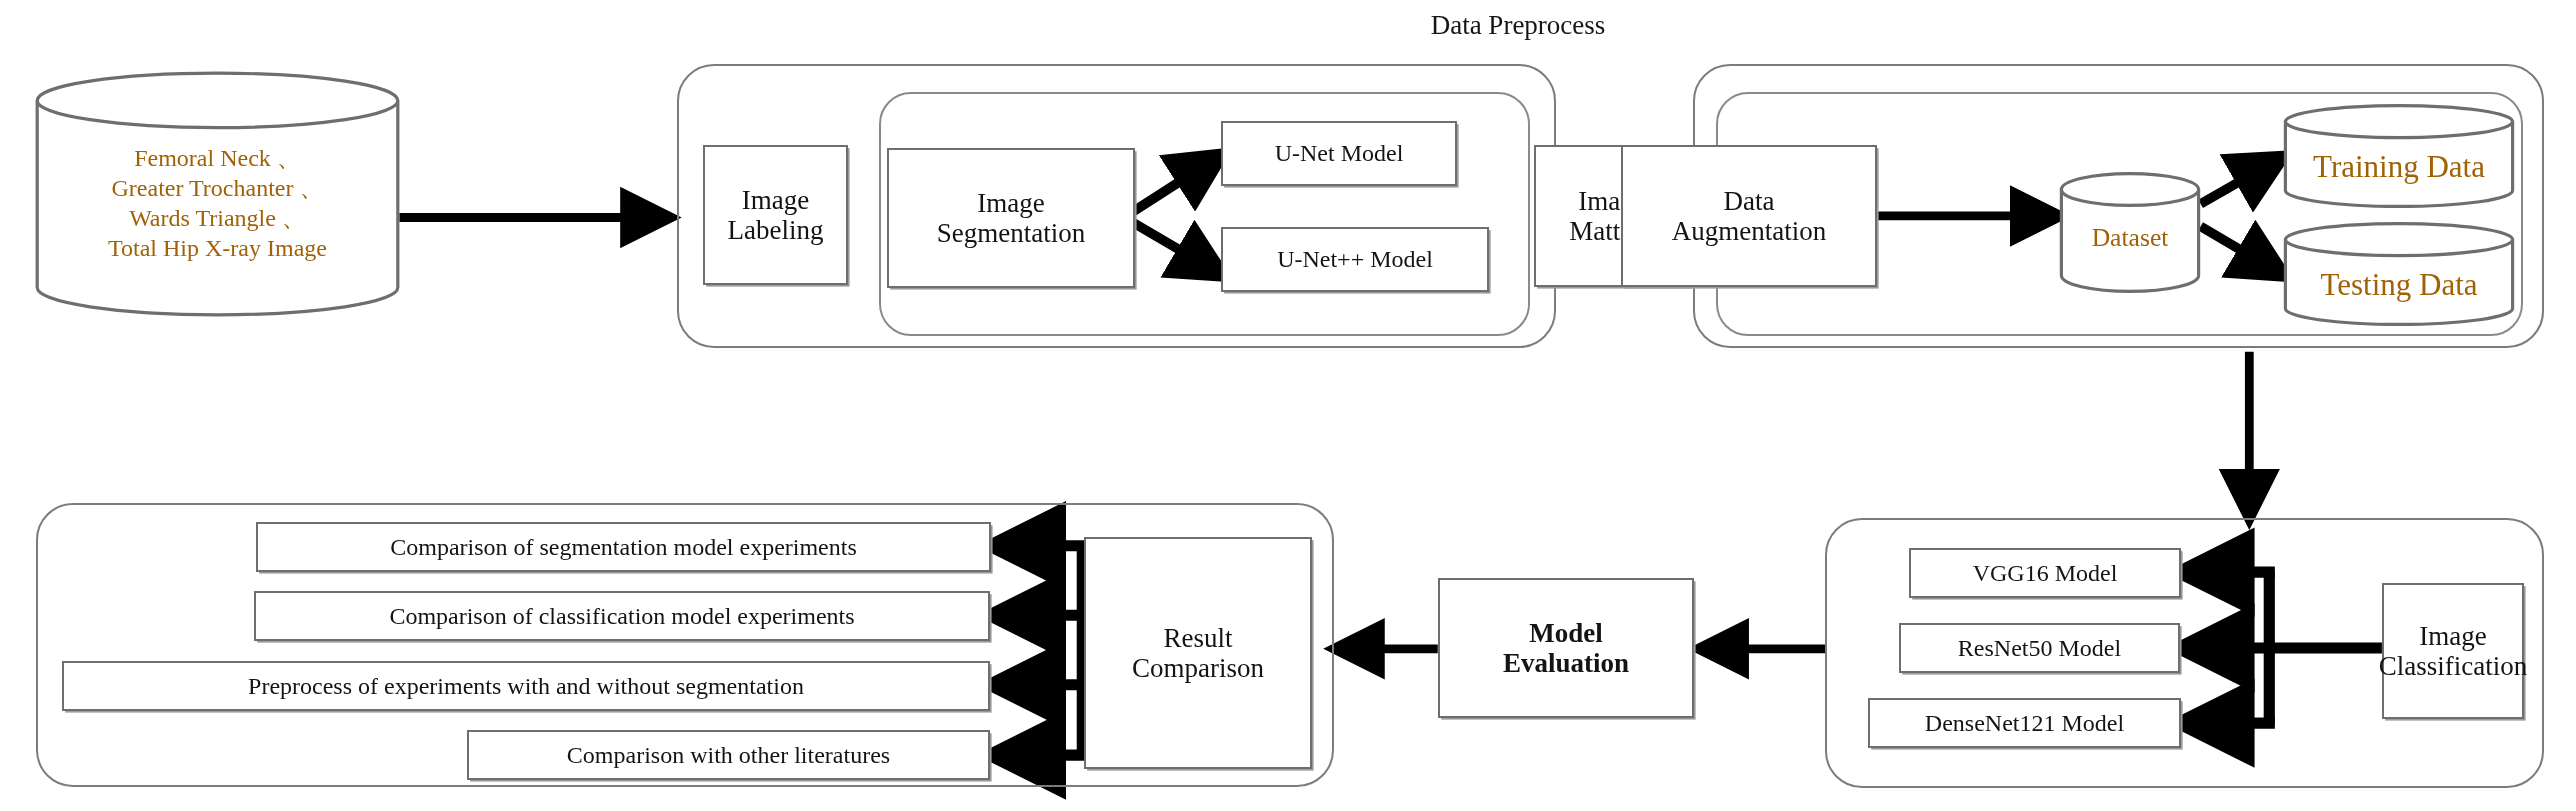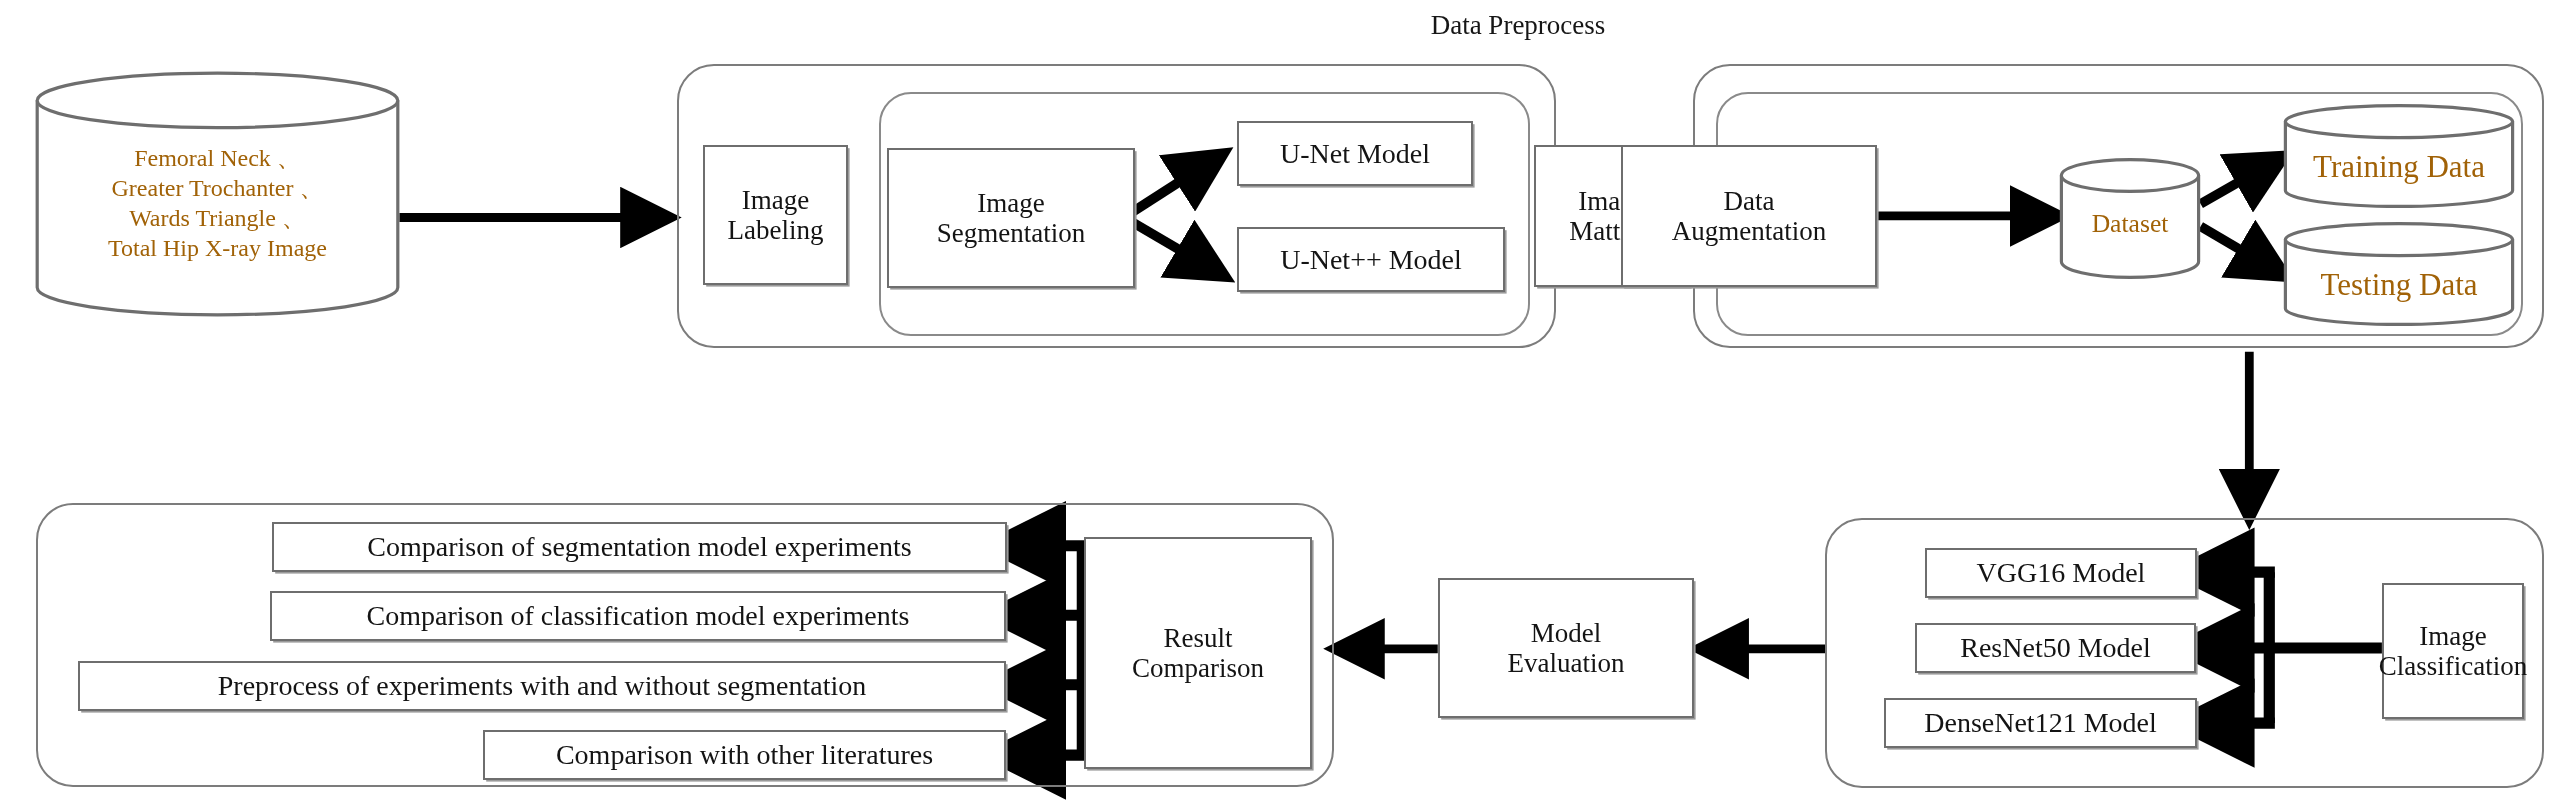--- a/index.html
+++ b/index.html
@@ -75,21 +75,21 @@
     position: absolute;
     left: 0; top: 0;
     width: 2576px;
     height: 812px;
     pointer-events: none;
   }
 
   
   .t-cap   { font-size: 27px; }
   .t-med   { font-size: 27px; }
-  .t-small { font-size: 28px; margin-left: 16px; }
+  .t-small { font-size: 24px; }
   .t-cyl   { font-size: 31px; }
   .t-cyl-s { font-size: 24px; }
   .t-db    { font-size: 25.6px; }
 </style>
 </head>
 <body>
 
 <div id="canvas">
 
   <svg id="connectors" viewBox="0 0 3225 1016" xmlns="http://www.w3.org/2000/svg">
@@ -162,21 +162,21 @@
   <div class="abs box shadowed t-med" style="left:1534px; top:145px; width:156px; height:142px; white-space:pre-line;">Image
 Matting</div>
 
   <div class="abs group" style="left:1693px; top:64px; width:851px; height:284px;"></div>
 
   <div class="abs group-inner" style="left:1716px; top:92px; width:807px; height:244px;"></div>
 
   <div class="abs box shadowed t-med" style="left:1620px; top:145px; width:256px; height:142px; white-space:pre-line; left:1621px;">Data
 Augmentation</div>
 
-  <div class="cyl" style="left:2059px; top:158px; width:142px; height:121px;">
+  <div class="cyl" style="left:2059px; top:172px; width:142px; height:121px;">
     <svg viewBox="0 0 178 152" preserveAspectRatio="none">
       <path d="M3,22 L3,130 A86,20 0 0 0 175,130 L175,22" fill="#ffffff" stroke="#6e6e6e" stroke-width="4"></path>
       <ellipse cx="89" cy="22" rx="86" ry="20" fill="#ffffff" stroke="#6e6e6e" stroke-width="4"></ellipse>
     </svg>
     <div class="cyl-label t-db" style="top:50px;">Dataset</div>
   </div>
 
   <div class="cyl" style="left:2283px; top:104px; width:232px; height:104px;">
     <svg viewBox="0 0 290 130" preserveAspectRatio="none">
       <path d="M3,22 L3,108 A142,20 0 0 0 287,108 L287,22" fill="#ffffff" stroke="#6e6e6e" stroke-width="4"></path>
@@ -199,21 +199,21 @@
 
   <div class="abs box shadowed t-small" style="left:254px; top:591px; width:736px; height:50px;">Comparison of classification model experiments</div>
 
   <div class="abs box shadowed t-small" style="left:62px; top:661px; width:928px; height:50px;">Preprocess of experiments with and without segmentation</div>
 
   <div class="abs box shadowed t-med" style="left:1084px; top:537px; width:228px; height:232px; white-space:pre-line;">Result
 Comparison</div>
 
   <div class="abs box shadowed t-small" style="left:467px; top:730px; width:523px; height:50px;">Comparison with other literatures</div>
 
-  <div class="abs box shadowed t-med" style="left:1438px; top:578px; width:256px; height:140px; white-space:pre-line;">Model
+  <div class="abs box shadowed t-med" style="left:1438px; top:578px; width:256px; height:140px; white-space:pre-line;font-weight:bold;">Model
 Evaluation</div>
 
   <div class="abs group" style="left:1825px; top:518px; width:719px; height:270px;"></div>
 
   <div class="abs box shadowed t-small" style="left:1909px; top:548px; width:272px; height:50px;">VGG16 Model</div>
 
   <div class="abs box shadowed t-small" style="left:1899px; top:623px; width:281px; height:50px;">ResNet50 Model</div>
 
   <div class="abs box shadowed t-small" style="left:1868px; top:698px; width:313px; height:50px;">DenseNet121 Model</div>
 

